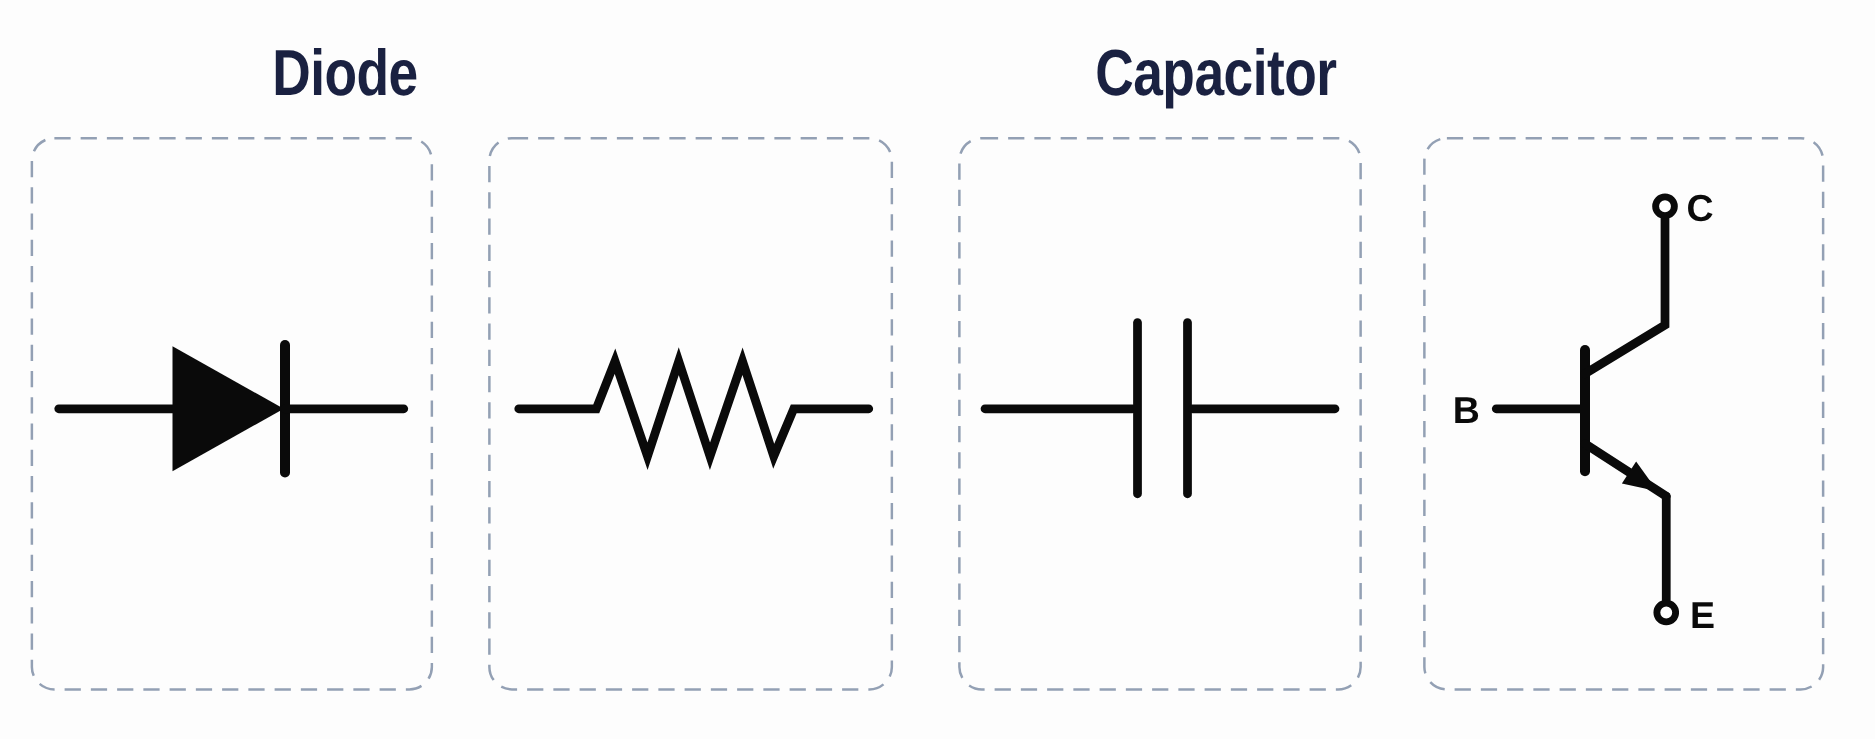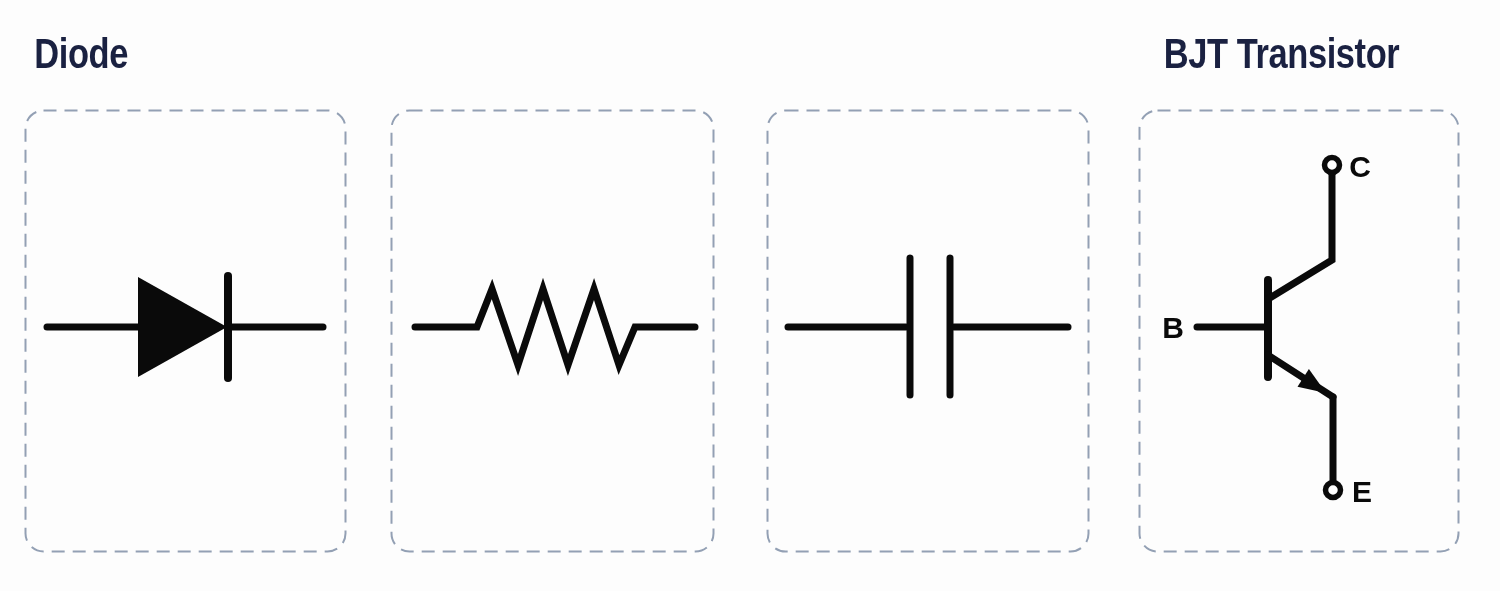--- a/index.html
+++ b/index.html
@@ -15,22 +15,22 @@
     font-family:"Liberation Sans", sans-serif;
     position:relative;
   }
   .panel{position:absolute;top:0;height:591px;}
   .panel-diode     {left:24px;  width:323px;}
   .panel-resistor  {left:390px; width:325px;}
   .panel-capacitor {left:766px; width:324px;}
   .panel-bjt       {left:1138px;width:322px;}
   .panel-title{
     position:absolute;top:33px;left:0;right:0;
-    text-align:left;
-    font-size:42px;font-weight:700;line-height:1;
+    text-align:right;
+    font-size:52px;font-weight:700;line-height:1;
     color:var(--title);
     white-space:nowrap;
   }
   .panel-title span{
     display:inline-block;
     transform:scaleX(0.82);
     transform-origin:50% 50%;
     letter-spacing:-0.5px;
   }
   .card{
@@ -76,37 +76,37 @@
     <svg viewBox="0 0 325 444">
       <rect class="dash-rect" x="1.5" y="1.5" width="322" height="441" rx="18"></rect>
       <g>
         <polyline class="sym" style="stroke-linejoin:miter" points="25,218 87,218 102,180 128,256 153,180 178,256 204,180 229,256 245,218 305,218"></polyline>
       </g>
     </svg>
   </div>
 </div>
 
 <div class="panel panel-capacitor">
+  <div class="panel-title">
+    <span>Capacitor</span>
+  </div>
   <div class="card">
     <svg viewBox="0 0 324 444">
       <rect class="dash-rect" x="1.5" y="1.5" width="321" height="441" rx="18"></rect>
       <g>
         <line class="sym" x1="22" y1="218" x2="140" y2="218"></line>
         <line class="sym" x1="144" y1="149" x2="144" y2="286"></line>
         <line class="sym" x1="184" y1="149" x2="184" y2="286"></line>
         <line class="sym" x1="188" y1="218" x2="302" y2="218"></line>
       </g>
     </svg>
   </div>
 </div>
 
 <div class="panel panel-bjt">
-  <div class="panel-title">
-    <span>BJT Transistor</span>
-  </div>
   <div class="card">
     <svg viewBox="0 0 322 444">
       <rect class="dash-rect" x="1.5" y="1.5" width="319" height="441" rx="18"></rect>
       <g>
 
         <line class="sym" x1="59" y1="218" x2="130" y2="218"></line>
         <line class="sym-thick" x1="130" y1="171" x2="130" y2="268"></line>
 
         <polyline class="sym" points="130,190 194,151 194,66"></polyline>
         <circle class="terminal-ring" cx="194" cy="56" r="7.5"></circle>

